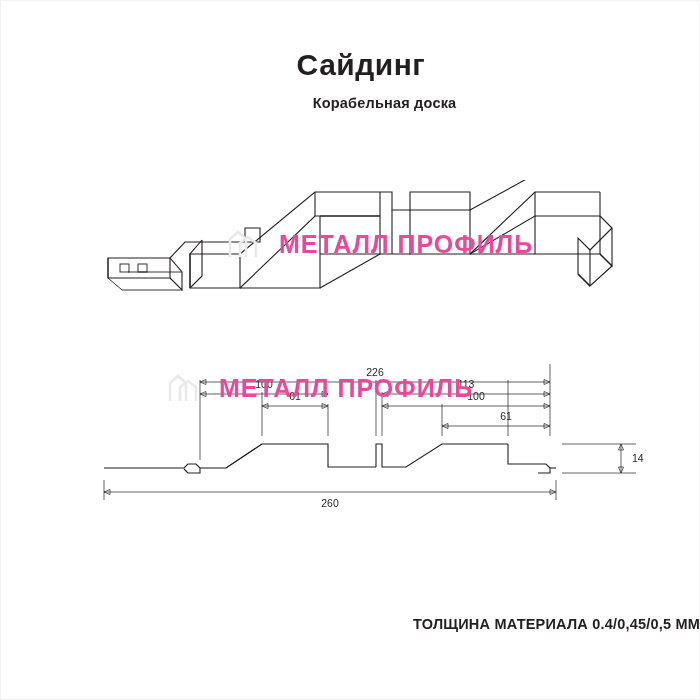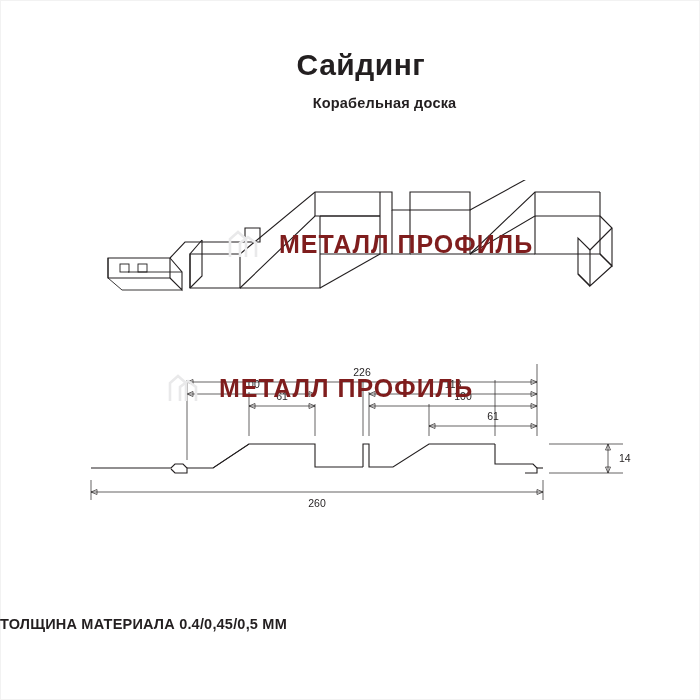--- a/index.html
+++ b/index.html
@@ -54,51 +54,51 @@
   .iso-wrap {
     position: absolute;
     top: 180px;
     left: 70px;
     width: 570px;
     height: 140px;
   }
   .section-wrap {
     position: absolute;
     top: 340px;
-    left: 63px;
+    left: 76px;
     width: 600px;
     height: 190px;
   }
 
   
   .wm {
     position: absolute;
     pointer-events: none;
-    color: #7f1d1d;
+    color: #ec4899;
     font-weight: bold;
     white-space: nowrap;
     font-size: 25px;
     letter-spacing: 1px;
   }
   .wm-1 { top: 228px; left: 228px; }
   .wm-2 { top: 372px; left: 168px; }
   .wm-icon {
     display: inline-block;
     vertical-align: middle;
     margin-right: 9px;
   }
   .wm-text { vertical-align: middle; }
 
   
   .footer {
     position: absolute;
     top: 616px;
     left: 0;
     width: 700px;
-    text-align: left;
+    text-align: right;
     font-size: 14.5px;
     font-weight: bold;
     letter-spacing: 0.2px;
   }
 
   
   .frame {
     position: absolute;
     inset: 0;
     border: 1px solid #f2f2f2;

